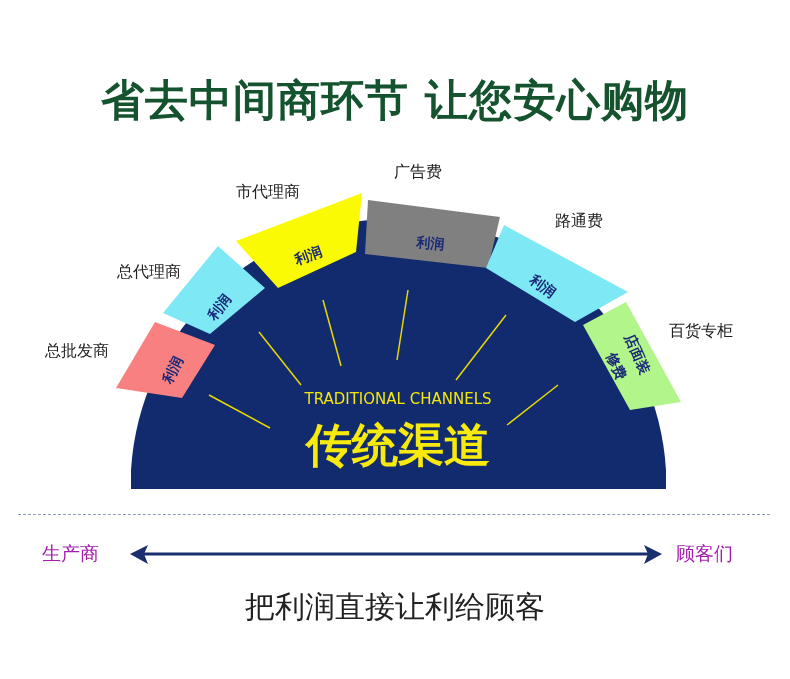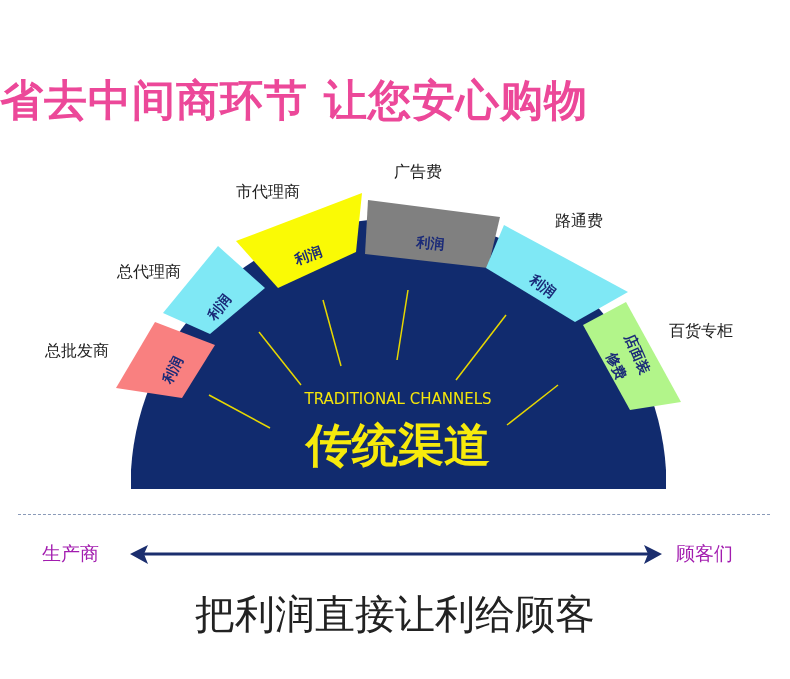--- a/index.html
+++ b/index.html
@@ -1,27 +1,27 @@
 <!DOCTYPE html>
 <html><head>
 <meta charset="utf-8">
 <style>
   html, body { margin:0; padding:0; background:#ffffff; }
   body { width:790px; height:679px; position:relative; overflow:hidden;
          font-family:"DejaVu Sans","Liberation Sans",sans-serif; }
-  .title { position:absolute; left:0; top:72px; width:790px; 
-           font-size:43px; font-weight:bold; color:#ec4899; letter-spacing:1px; }
+  .title { position:absolute; left:0; top:72px; width:790px; text-align:center;
+           font-size:43px; font-weight:bold; color:#14532d; letter-spacing:1px; }
   svg.diagram { position:absolute; left:0; top:0; }
   .lbl { font-family:"DejaVu Sans","Liberation Sans",sans-serif; font-size:16px; fill:#222; }
   .seg-text { font-family:"DejaVu Sans","Liberation Sans",sans-serif; font-size:14px; font-weight:bold; fill:#1a2a78; }
   .en { font-family:"DejaVu Sans","Liberation Sans",sans-serif; font-size:15px; fill:#f5e60a; }
   .cn { font-family:"DejaVu Sans","Liberation Sans",sans-serif; font-size:46px; font-weight:bold; fill:#f7ea0c; }
   .divider { position:absolute; left:18px; top:514px; width:752px; border-top:1px dashed #8a9ab8; }
   .end-lbl { position:absolute; top:541px; font-size:19px; color:#a21caf; }
-  .bottom { position:absolute; left:0; top:587px; width:790px; text-align:center; font-size:40px; color:#222; }
+  .bottom { position:absolute; left:0; top:587px; width:790px; text-align:center; font-size:30px; color:#222; }
 </style>
 </head>
 <body>
 
 <div class="title">省去中间商环节 让您安心购物</div>
 
 <svg class="diagram" width="790" height="679" viewBox="0 0 790 679">
 
   <path d="M131,489 L131,470 A268,268 0 0 1 666,470 L666,489 Z" fill="#112b6e"></path>
 

